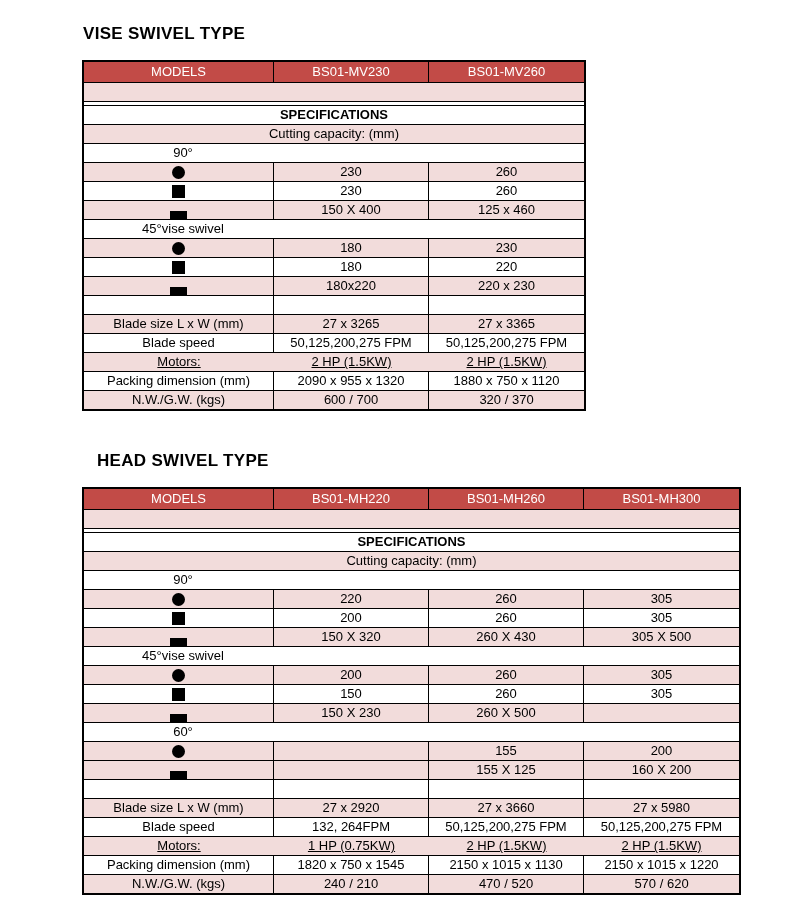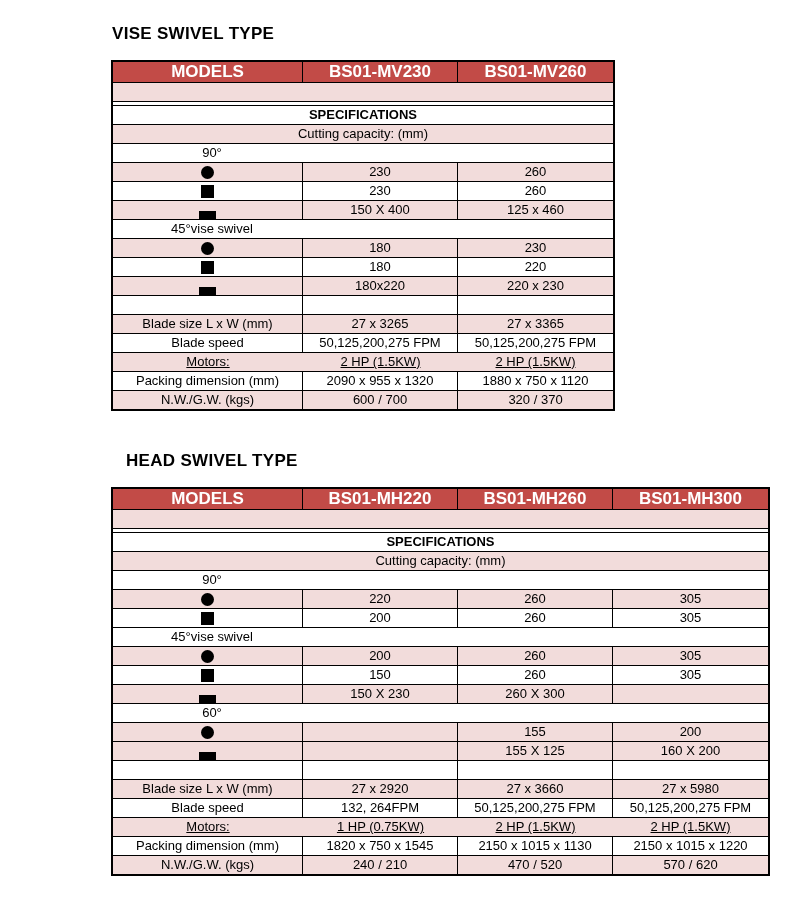--- a/index.html
+++ b/index.html
@@ -1,20 +1,20 @@
 <!DOCTYPE html>
 <html style="--red: #C24B47; --pink: #F2DCDB; --border: #000000; --htext: #FFFFFF;"><head>
 <meta charset="utf-8">
 <style>
   html,body{margin:0;padding:0;}
   body{
     width:800px;height:919px;background:#ffffff;color:#000;
     font-family:"Liberation Sans",sans-serif;
   }
-  .sheet{padding:24px 0 0 111px;}
+  .sheet{padding:24px 0 0 82px;}
   h2{
     font-size:17px;font-weight:bold;margin:0 0 16px 1px;
     letter-spacing:.3px;font-family:"Liberation Sans",sans-serif;
   }
   .t2{margin-top:40px;margin-left:15px;}
   table.spec{
     border-collapse:separate;border-spacing:0;table-layout:fixed;
     border:2px solid var(--border,#000);
   }
   table.spec td{
@@ -22,21 +22,21 @@
     text-align:center;vertical-align:middle;
     border-right:1px solid var(--border,#000);
     border-bottom:1px solid var(--border,#000);
     overflow:hidden;white-space:nowrap;
   }
   table.spec td:last-child{border-right:none;}
   table.spec tr:last-child td{border-bottom:none;margin-left:28px;}
   tr.pink td{background:var(--pink,#F2DCDB);}
   tr.models td{
     background:var(--red,#C24B47);color:var(--htext,#fff);
-    font-weight:bold;height:20px;font-size:17px;
+    font-weight:normal;height:20px;font-size:13px;
   }
   tr.nodiv td{border-right:none;text-decoration:underline;}
   tr.gap td{height:3px;background:#fff;padding:0;line-height:3px;font-size:0;}
   td.left{text-align:left;}
   td.bold{font-weight:bold;font-size:13.5px;}
   .col1c{width:190px;}
   .shape{display:inline-block;background:#000;}
   .shape.circle{width:13px;height:13px;border-radius:50%;vertical-align:middle;}
   .shape.square{width:13px;height:13px;vertical-align:middle;}
   .shape.bar{width:17px;height:8px;vertical-align:middle;position:relative;top:4px;}
@@ -181,41 +181,47 @@
           <td>220</td>
           <td>260</td>
           <td>305</td>
         </tr>
         <tr>
           <td><span class="shape square"></span></td>
           <td>200</td>
           <td>260</td>
           <td>305</td>
         </tr>
+        <tr class="pink">
+          <td><span class="shape bar"></span></td>
+          <td>150 X 320</td>
+          <td>260 X 430</td>
+          <td>305 X 500</td>
+        </tr>
         <tr>
           <td colspan="4">
             <div class="col1c">45°vise swivel</div>
           </td>
         </tr>
         <tr class="pink">
           <td><span class="shape circle"></span></td>
           <td>200</td>
           <td>260</td>
           <td>305</td>
         </tr>
         <tr>
           <td><span class="shape square"></span></td>
           <td>150</td>
           <td>260</td>
           <td>305</td>
         </tr>
         <tr class="pink">
           <td><span class="shape bar"></span></td>
           <td>150 X 230</td>
-          <td>260 X 300</td>
+          <td>260 X 500</td>
           <td></td>
         </tr>
         <tr>
           <td colspan="4">
             <div class="col1c">60°</div>
           </td>
         </tr>
         <tr class="pink">
           <td><span class="shape circle"></span></td>
           <td></td>

